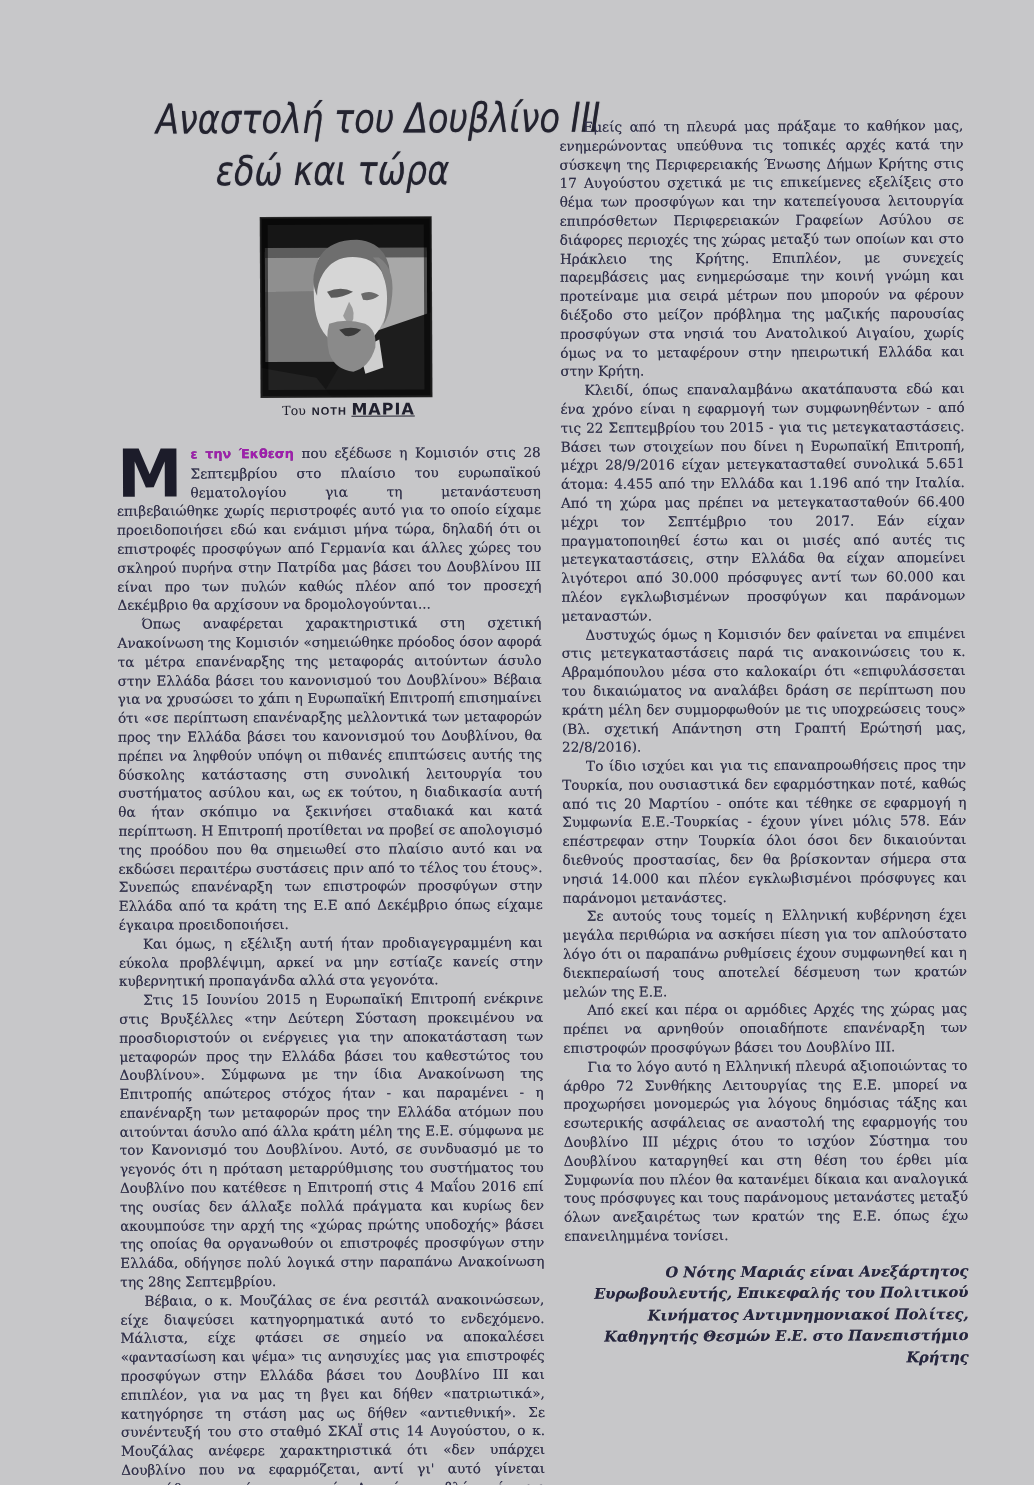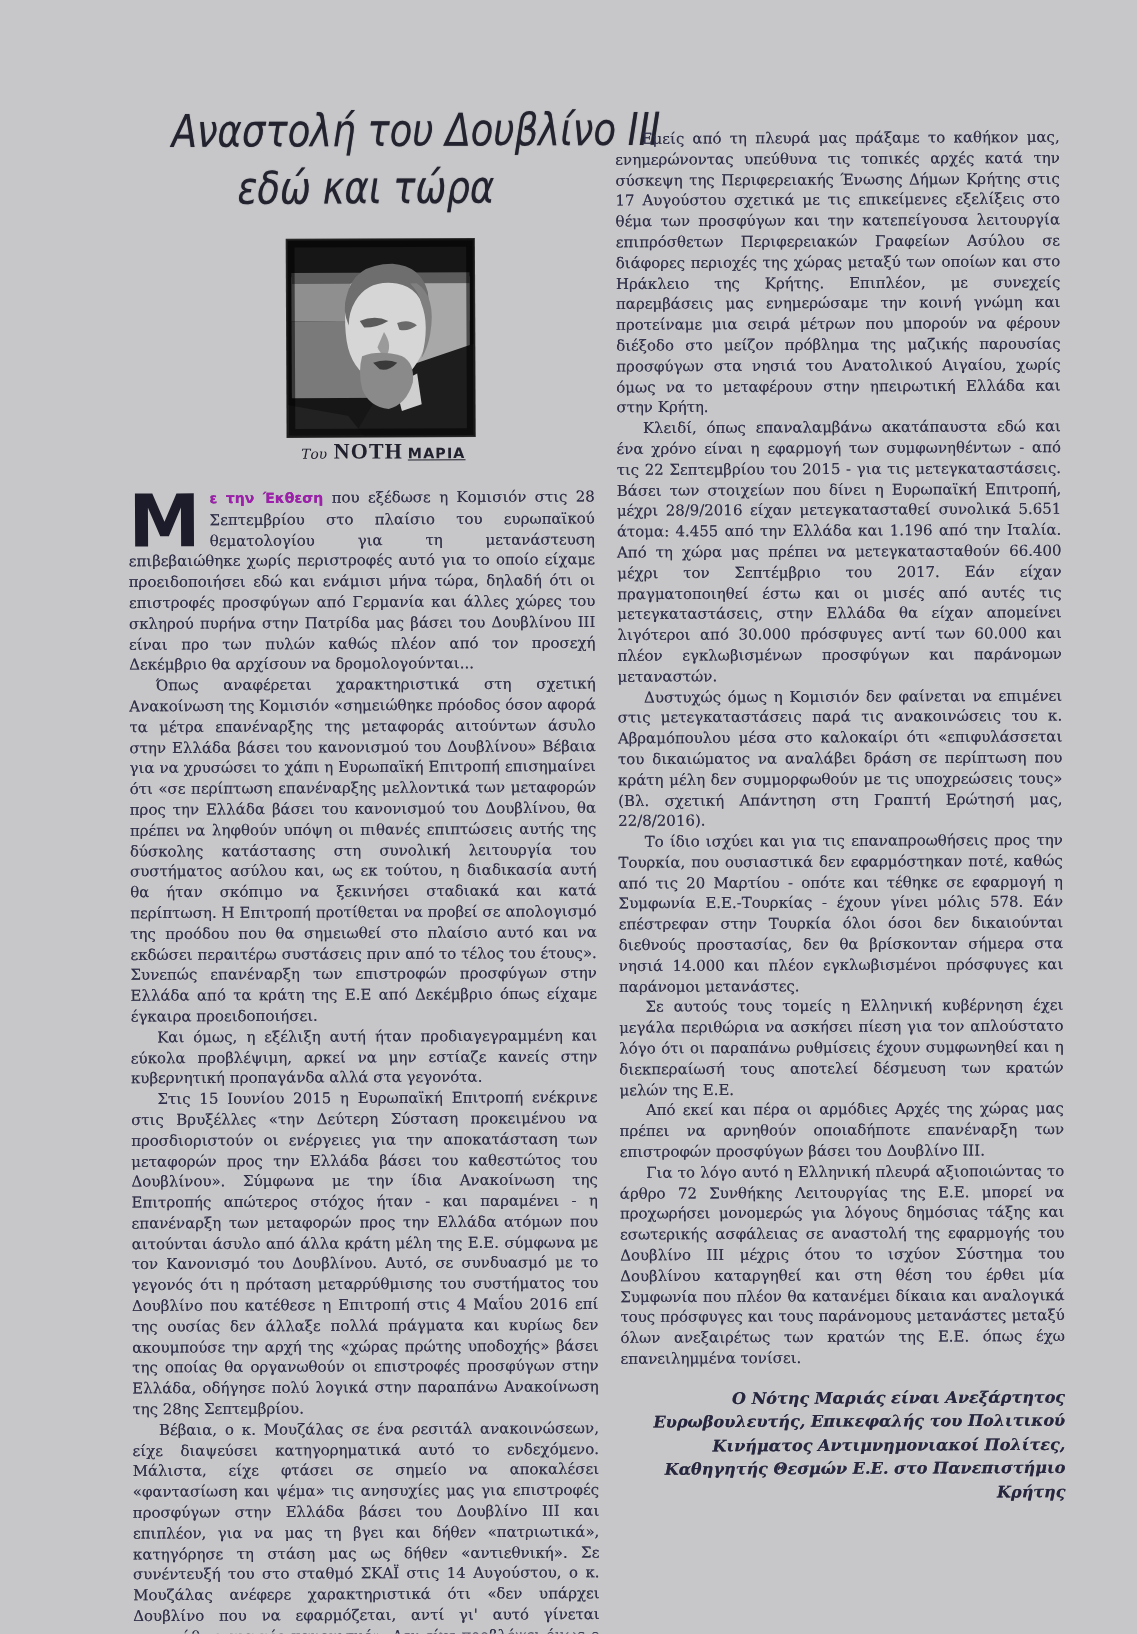--- a/index.html
+++ b/index.html
@@ -33,28 +33,28 @@
     background:#111;
     box-shadow:0 0 0 1px #2a2a2a;
   }
   .photo-frame svg{display:block;width:100%;height:100%;}
   .byline{
     position:absolute;left:210px;top:399px;width:280px;
     text-align:center;
     color:#20202e;
     font-size:14px;
   }
-  .byline .prefix{font-style:italic;font-size:12.5px;margin-right:6px;}
+  .byline .prefix{font-size:12.5px;margin-right:6px;}
   .byline .name{
-    font-family:Liberation Serif, serif;
-    font-weight:bold;letter-spacing:1px;font-size:20px;
+    font-family:Liberation Sans, sans-serif;
+    font-weight:bold;letter-spacing:1px;font-size:11px;
   }
   .byline .surname{
     font-family:"DejaVu Sans", sans-serif;
-    font-weight:bold;letter-spacing:1px;font-size:13px;
+    font-weight:bold;letter-spacing:1px;font-size:16px;
     text-decoration:underline;
   }
   
   .col{
     position:absolute;
     font-size:13.6px;line-height:18.8px;
     text-align:justify;
     color:#30304a;
     text-shadow:0 0 .6px rgba(45,45,70,.7);
   }

